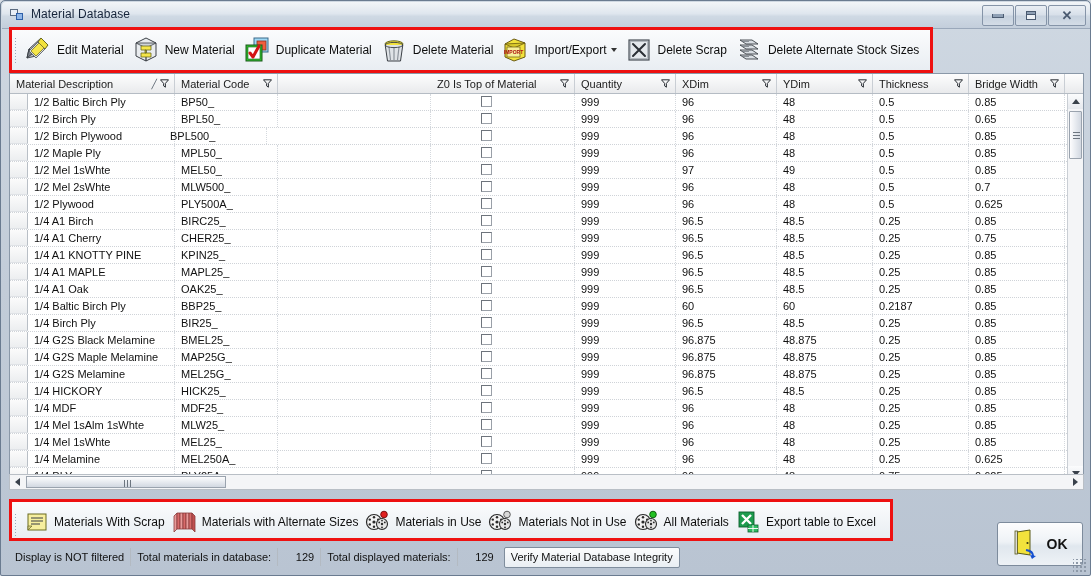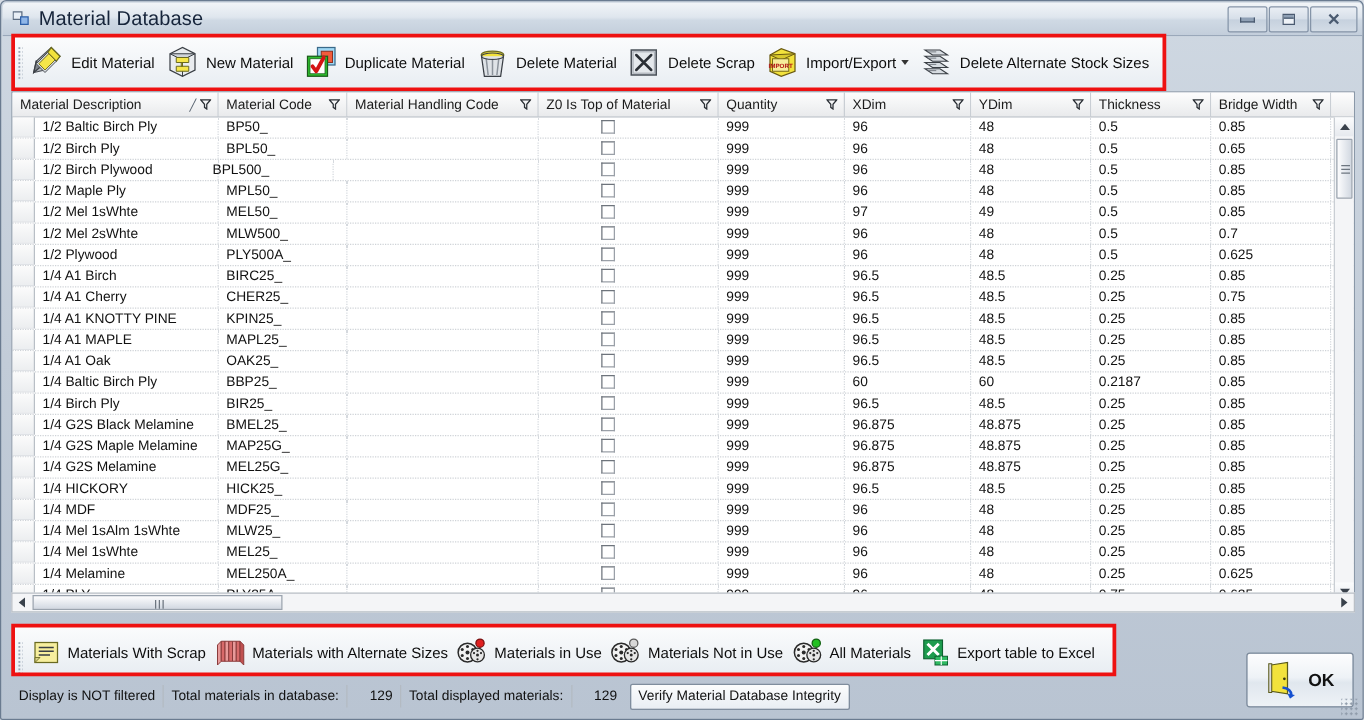--- a/index.html
+++ b/index.html
@@ -23,21 +23,21 @@
     position:absolute;left:1px;top:1px;width:1088px;height:26px;
     background:linear-gradient(to bottom,#f2f5f8 0%,#dfe6ee 45%,#cfd9e4 55%,#c3cedb 100%);
     border-bottom:1px solid #9aa8ba;
     border-radius:4px 4px 0 0;
   }
   .title-icon{
     position:absolute;left:8px;top:6px;width:14px;height:13px;
   }
   .title-text{
     position:absolute;left:29px;top:5px;
-    font-size:16px;color:#16243a;
+    font-size:12px;color:#16243a;
     letter-spacing:.1px;
     white-space:nowrap;
   }
   .winbtns{position:absolute;right:4px;top:3px;display:flex;}
   .winbtn{
     width:30px;height:19px;margin-left:1px;
     border:1px solid #8594a8;
     background:linear-gradient(to bottom,#e9eef4 0%,#d7dfe9 48%,#c6d1de 52%,#d3dce6 100%);
     border-radius:2px;
     display:flex;align-items:center;justify-content:center;
@@ -273,36 +273,36 @@
         <ellipse cx="14" cy="8" rx="9" ry="3.2" fill="#f2e23c" stroke="#6a6a20" stroke-width="1"></ellipse>
         <path d="M5.2,9 L7.5,25 L20.5,25 L22.8,9" fill="#dfe3e7" stroke="#3a3f45" stroke-width="1"></path>
         <path d="M9,11 L10.5,24 M14,11 L14,24 M19,11 L17.5,24" stroke="#8c939b" stroke-width="1.2" fill="none"></path>
         <ellipse cx="14" cy="9" rx="8.8" ry="2.6" fill="none" stroke="#3a3f45" stroke-width="0.9"></ellipse>
       </svg>
       <span class="lbl">Delete Material</span>
     </div>
 
     <div class="tbtn">
       <svg class="tbicon" viewBox="0 0 28 28">
-        <rect x="4" y="4" width="20" height="20" fill="#ced3d9" stroke="#4a5058" stroke-width="1.2"></rect>
-        <rect x="5.5" y="5.5" width="17" height="17" fill="#e4e8ec" stroke="#a8aeb5" stroke-width="0.8"></rect>
-        <path d="M8,8 L20,20 M20,8 L8,20" stroke="#2a2f35" stroke-width="2" stroke-linecap="round"></path>
-      </svg>
-      <span class="lbl">Delete Scrap</span>
-    </div>
-
-    <div class="tbtn">
-      <svg class="tbicon" viewBox="0 0 28 28">
         <polygon points="4,8 13,3 24,7 24,21 13,25 4,21" fill="#f2e23c" stroke="#6a5a10" stroke-width="1"></polygon>
         <polygon points="4,8 13,12 24,7" fill="#d9c92c" stroke="#6a5a10" stroke-width="0.8"></polygon>
         <rect x="6" y="11" width="13" height="10" fill="#f6ee9a" stroke="#7a6a14" stroke-width="0.8"></rect>
         <text x="12.5" y="18" font-size="5" font-family="Liberation Sans, sans-serif" fill="#b01010" text-anchor="middle" font-weight="bold">IMPORT</text>
       </svg>
       <span class="lbl">Import/Export</span>
       <span class="caret"></span>
+    </div>
+
+    <div class="tbtn">
+      <svg class="tbicon" viewBox="0 0 28 28">
+        <rect x="4" y="4" width="20" height="20" fill="#ced3d9" stroke="#4a5058" stroke-width="1.2"></rect>
+        <rect x="5.5" y="5.5" width="17" height="17" fill="#e4e8ec" stroke="#a8aeb5" stroke-width="0.8"></rect>
+        <path d="M8,8 L20,20 M20,8 L8,20" stroke="#2a2f35" stroke-width="2" stroke-linecap="round"></path>
+      </svg>
+      <span class="lbl">Delete Scrap</span>
     </div>
 
     <div class="tbtn">
       <svg class="tbicon" viewBox="0 0 28 28">
         <g stroke="#3a3f45" stroke-width="0.9" fill="#d8dde2">
           <polygon points="5,19 17,19 23,23 11,23"></polygon>
           <polygon points="5,14 17,14 23,18 11,18"></polygon>
           <polygon points="5,9 17,9 23,13 11,13"></polygon>
           <polygon points="5,4 17,4 23,8 11,8"></polygon>
         </g>
@@ -319,26 +319,20 @@
     <div class="grid-head">
         <div class="hcell" style="left: 0px; width: 165px;">
           <span class="htext">Material Description</span>
           <span class="sortmark">╱</span>
           <svg class="funnel" width="9" height="9" viewBox="0 0 9 9">
             <path d="M0.5,0.8 H8.5 L5.4,4.4 V8.2 L3.6,6.9 V4.4 Z" fill="none" stroke="#2a2f35" stroke-width="1"></path>
           </svg>
         </div>
         <div class="hcell" style="left: 165px; width: 103px;">
           <span class="htext">Material Code</span>
-          <svg class="funnel" width="9" height="9" viewBox="0 0 9 9">
-            <path d="M0.5,0.8 H8.5 L5.4,4.4 V8.2 L3.6,6.9 V4.4 Z" fill="none" stroke="#2a2f35" stroke-width="1"></path>
-          </svg>
-        </div>
-        <div class="hcell" style="left: 268px; width: 153px;">
-          <span class="htext">Material Handling Code</span>
           <svg class="funnel" width="9" height="9" viewBox="0 0 9 9">
             <path d="M0.5,0.8 H8.5 L5.4,4.4 V8.2 L3.6,6.9 V4.4 Z" fill="none" stroke="#2a2f35" stroke-width="1"></path>
           </svg>
         </div>
         <div class="hcell" style="left: 421px; width: 144px;">
           <span class="htext">Z0 Is Top of Material</span>
           <svg class="funnel" width="9" height="9" viewBox="0 0 9 9">
             <path d="M0.5,0.8 H8.5 L5.4,4.4 V8.2 L3.6,6.9 V4.4 Z" fill="none" stroke="#2a2f35" stroke-width="1"></path>
           </svg>
         </div>

